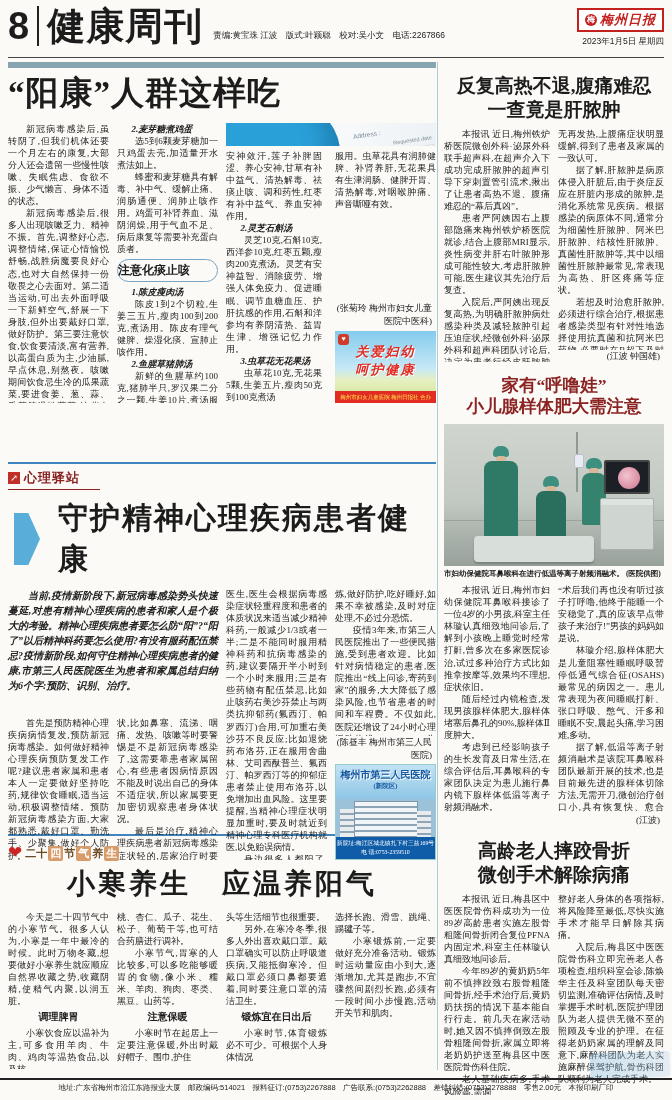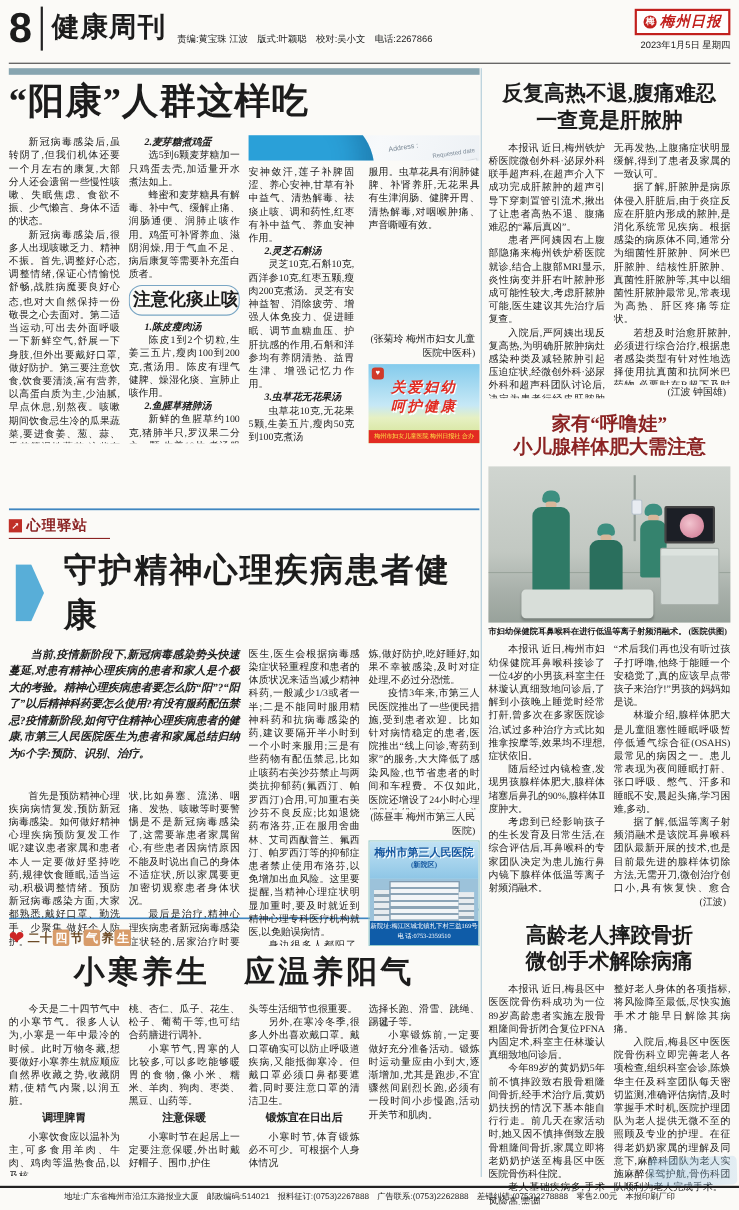--- a/index.html
+++ b/index.html
@@ -5,35 +5,35 @@
   * { margin:0; padding:0; box-sizing:border-box; }
   html,body { width:672px; }
   body { font-family:"Liberation Serif","DejaVu Serif",serif; color:#1c1c1c; background:#f5f4f0; }
   .page { position:relative; width:672px; height:1100px; background:#fbfaf7; overflow:hidden; }
 
   
   .hdr { position:absolute; left:8px; top:6px; width:656px; height:48px; }
   .hdr-left { display:flex; align-items:flex-end; }
   .pagenum { font-size:38px; font-weight:bold; line-height:40px; font-family:"Liberation Sans",sans-serif; }
   .hdr-div { width:2px; height:40px; background:#222; margin:0 8px; }
-  .section-title { font-size:25px; font-weight:bold; line-height:40px; letter-spacing:1px; }
+  .section-title { font-size:38px; font-weight:bold; line-height:40px; letter-spacing:1px; }
   .credits { font-size:8.5px; color:#222; margin:0 0 4px 10px; font-family:"Liberation Sans",sans-serif; }
   .hdr-right { position:absolute; right:0; top:2px; text-align:right; }
   .paper-logo { display:inline-flex; align-items:center; border:2px solid #c2211e; padding:1px 6px; background:#fff; }
   .paper-logo .seal { width:12px; height:12px; border-radius:50%; background:#c2211e; color:#fff; font-size:8px; line-height:12px; text-align:center; margin-right:3px; font-weight:bold; }
   .paper-logo .nm { color:#c2211e; font-size:13px; font-weight:bold; font-style:italic; letter-spacing:1px; }
   .dateline { font-size:8.5px; margin-top:4px; color:#222; font-family:"Liberation Sans",sans-serif; }
   .hdr-rule { position:absolute; left:8px; top:57px; width:656px; border-top:1px solid #444; }
 
   
   .txt { font-size:9px; line-height:1.34; overflow:hidden; text-align:justify; }
   .li { margin:0; text-indent:2em; text-align:justify; }
   .li.cont { text-indent:0; }
   .li.num { font-weight:bold; font-style:italic; text-indent:1.6em; }
-  .li.boxhead { text-indent:0; font-weight:bold; font-size:16px; text-align:right; border:1.5px solid #7aa6c4; border-radius:12px; margin:4px 0; padding:2px 0; font-style:normal; }
+  .li.boxhead { text-indent:0; font-weight:bold; font-size:12px; text-align:left; border:1.5px solid #7aa6c4; border-radius:12px; margin:4px 0; padding:2px 0; font-style:normal; }
   .li.sub { text-indent:0; font-weight:bold; text-align:center; margin:3px 0; font-size:10px; }
   .byline { font-size:9px; text-align:right; padding-right:4px; }
   .colset { display:flex; gap:8px; }
   .col { width:101px; display:flex; flex-direction:column; }
 
   
   .vsep { position:absolute; left:437px; top:62px; width:1px; height:1008px; background:#aecbd8; }
 
   
   .art-top { position:absolute; left:8px; top:62px; width:428px; height:393px; }

